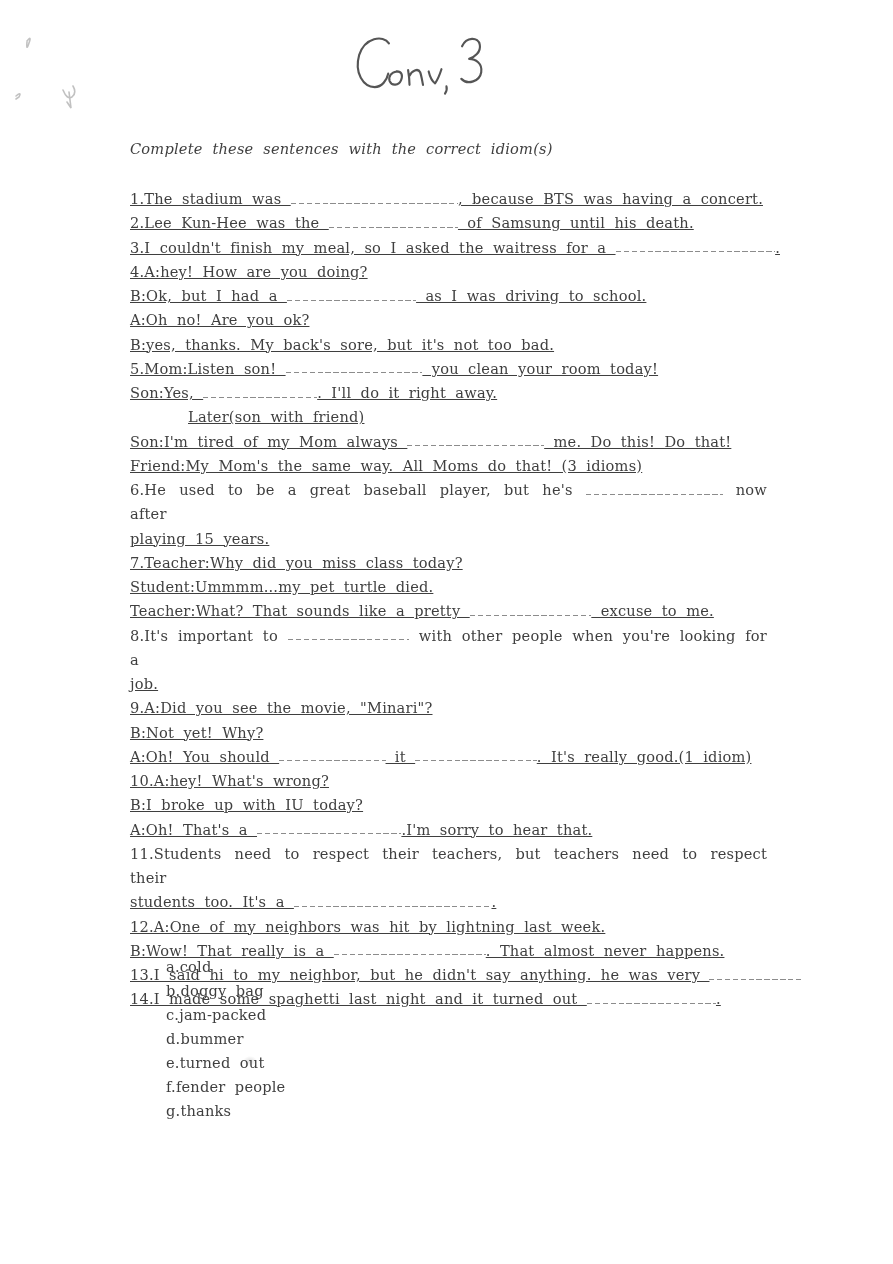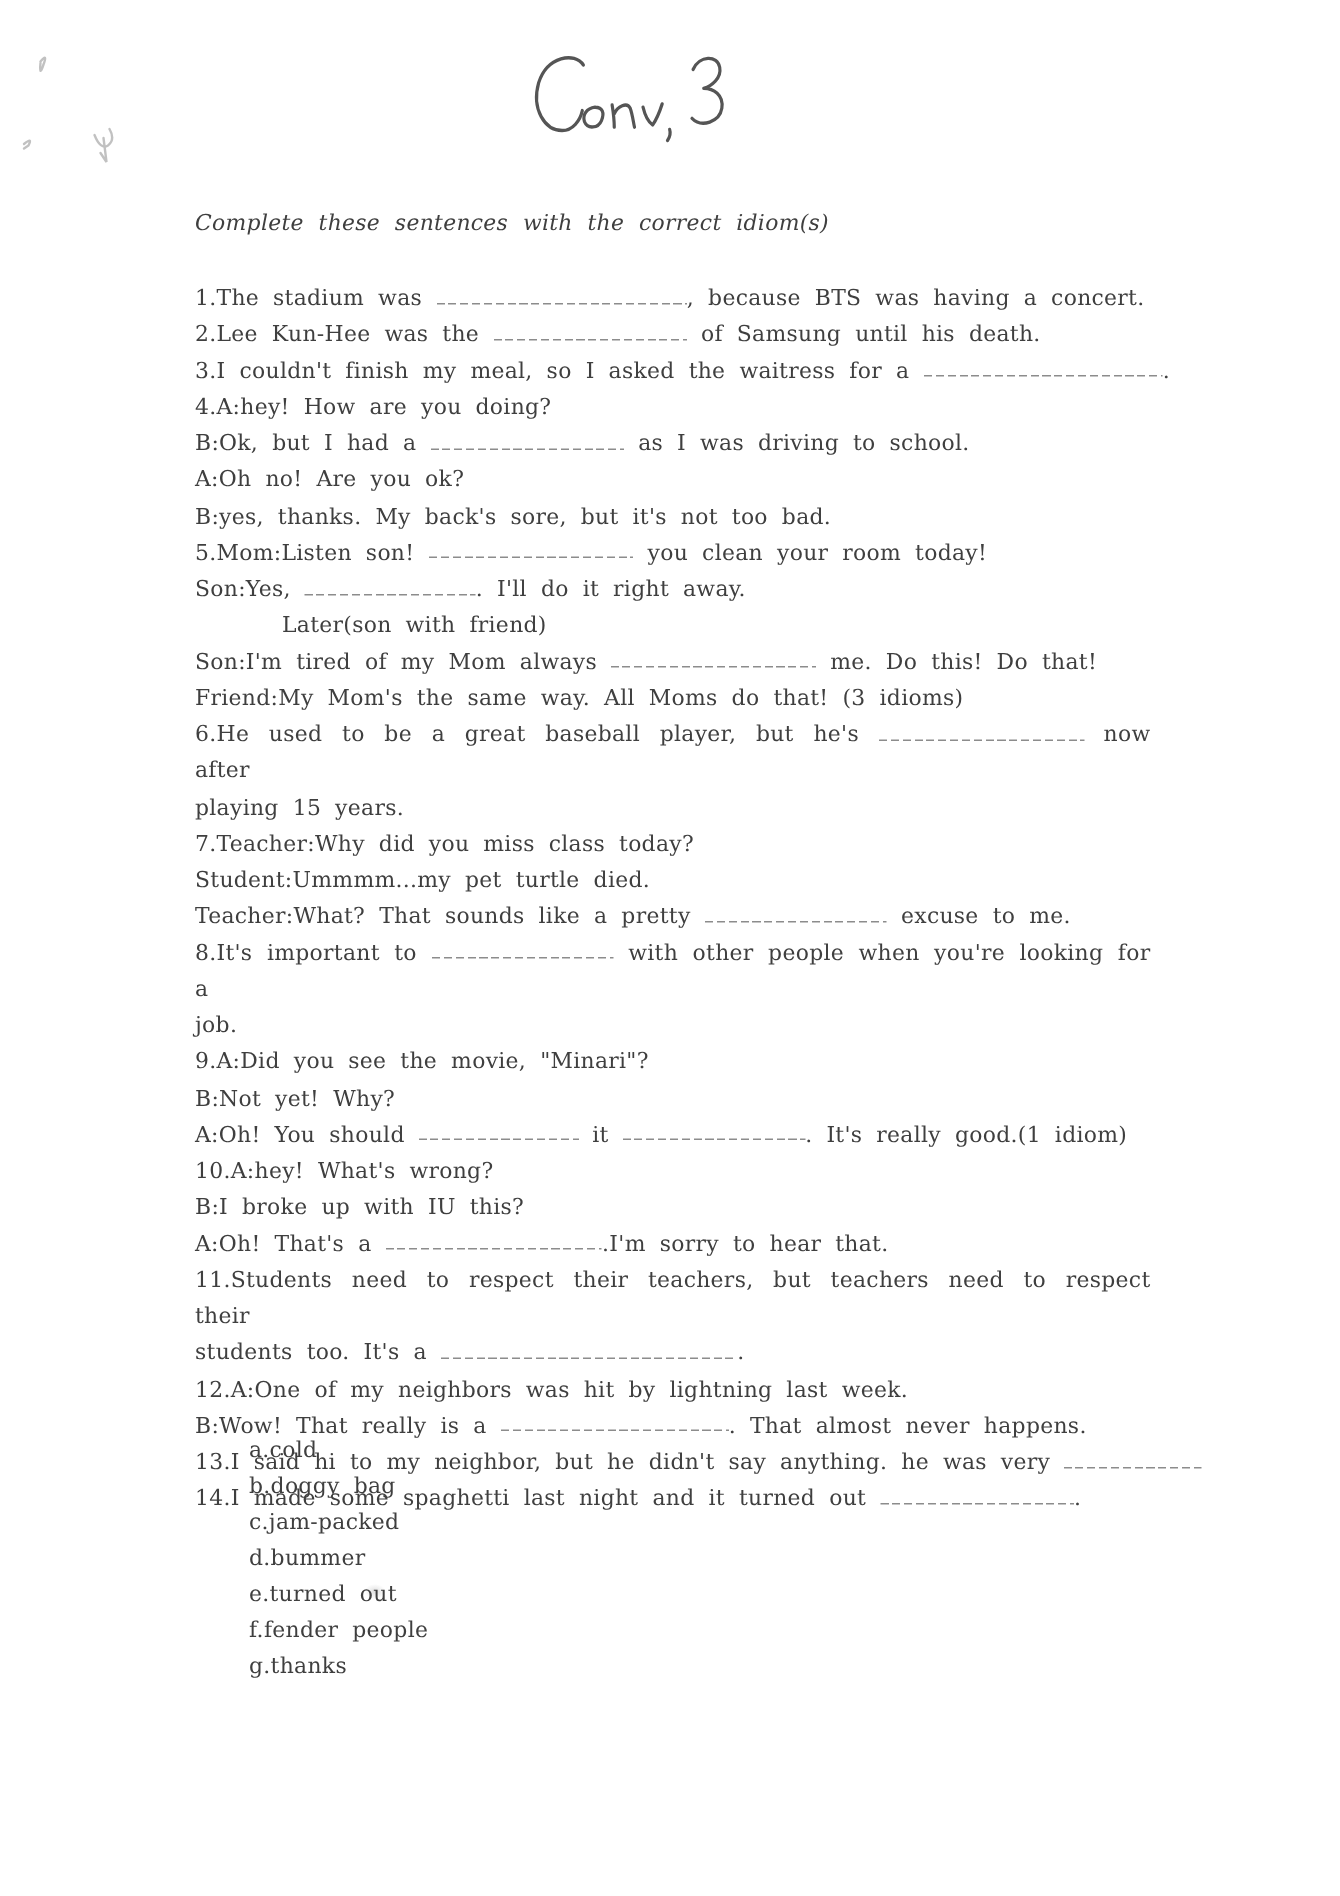--- a/index.html
+++ b/index.html
@@ -17,21 +17,21 @@
   .instruction {
     position:absolute; left:130px; top:140px;
     font-size:14.6px; word-spacing:5px; letter-spacing:0.2px;font-style:italic;
   }
   .body-lines {
     position:absolute; left:130px; top:187px; width:637px;
     font-size:14.6px; line-height:24.25px;
     word-spacing:4.5px; letter-spacing:0.2px;
   }
   .line { min-height:24.25px; }
-  .line.nowrap { white-space:nowrap; }
+  .line.nowrap { white-space:nowrap;text-decoration:underline; }
   .line.justify { text-align:justify; text-align-last:justify; }
   .line.indent { padding-left:58px; }
   .blank {
     display:inline-block; height:13px; vertical-align:-2px;
     background-image:repeating-linear-gradient(to right,#8c8c8c 0 5.4px, rgba(0,0,0,0) 5.4px 7.9px);
     background-size:100% 1.4px;
     background-repeat:no-repeat;
     background-position:left bottom 2px;
   }
   .word-bank {
@@ -87,21 +87,21 @@
       <div class="line nowrap">playing 15 years.</div>
       <div class="line nowrap">7.Teacher:Why did you miss class today?</div>
       <div class="line nowrap">Student:Ummmm...my pet turtle died.</div>
       <div class="line nowrap">Teacher:What? That sounds like a pretty <span class="blank" style="width: 121.6px;"></span> excuse to me.</div>
       <div class="line justify">8.It's important to <span class="blank" style="width: 121.6px;"></span> with other people when you're looking for a</div>
       <div class="line nowrap">job.</div>
       <div class="line nowrap">9.A:Did you see the movie, "Minari"?</div>
       <div class="line nowrap">B:Not yet! Why?</div>
       <div class="line nowrap">A:Oh! You should <span class="blank" style="width: 106.4px;"></span> it <span class="blank" style="width: 121.6px;"></span>. It's really good.(1 idiom)</div>
       <div class="line nowrap">10.A:hey! What's wrong?</div>
-      <div class="line nowrap">B:I broke up with IU this?</div>
+      <div class="line nowrap">B:I broke up with IU today?</div>
       <div class="line nowrap">A:Oh! That's a <span class="blank" style="width: 144.4px;"></span>.I'm sorry to hear that.</div>
       <div class="line justify">11.Students need to respect their teachers, but teachers need to respect their</div>
       <div class="line nowrap">students too. It's a <span class="blank" style="width: 197.6px;"></span>.</div>
       <div class="line nowrap">12.A:One of my neighbors was hit by lightning last week.</div>
       <div class="line nowrap">B:Wow! That really is a <span class="blank" style="width: 152px;"></span>. That almost never happens.</div>
       <div class="line nowrap">13.I said hi to my neighbor, but he didn't say anything. he was very <span class="blank" style="width: 91.2px;"></span></div>
       <div class="line nowrap">14.I made some spaghetti last night and it turned out <span class="blank" style="width: 129.2px;"></span>.</div>
     </div>
 
   <div class="smudge2"></div>

